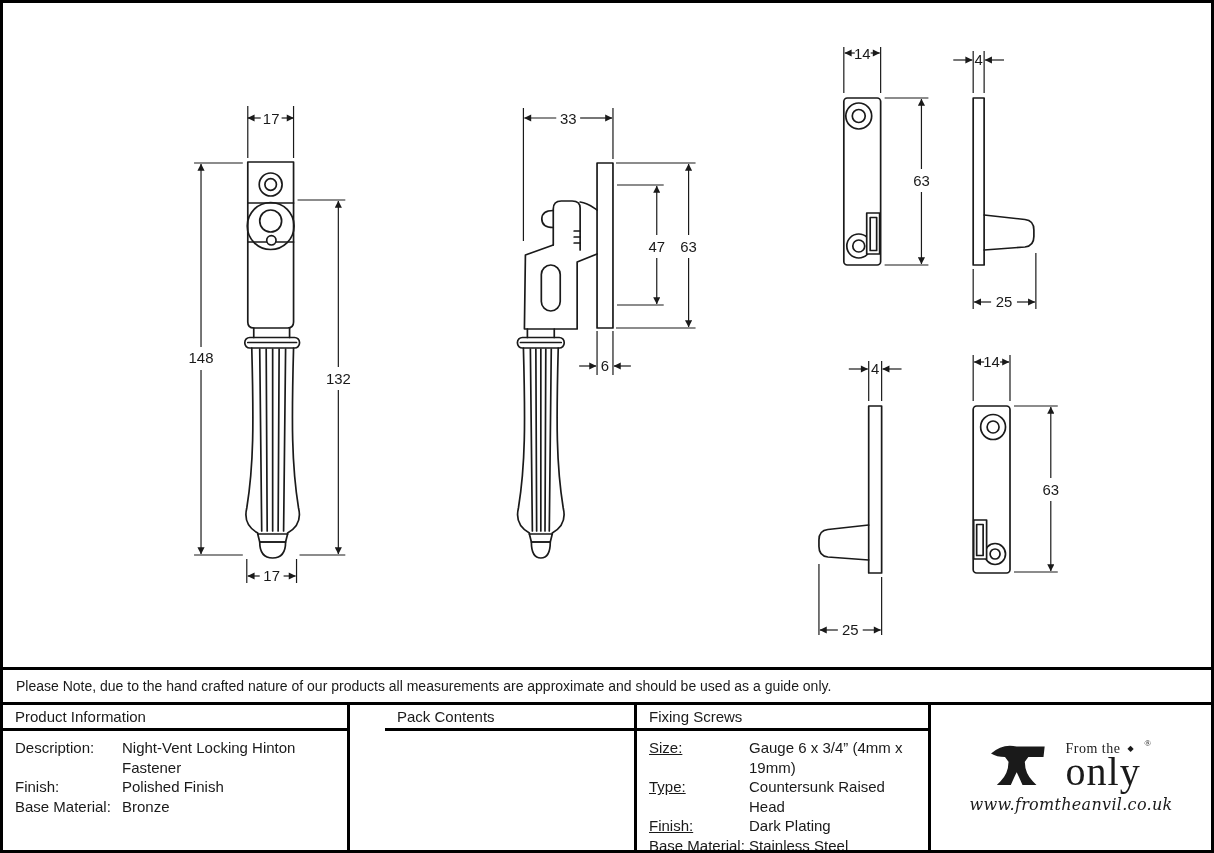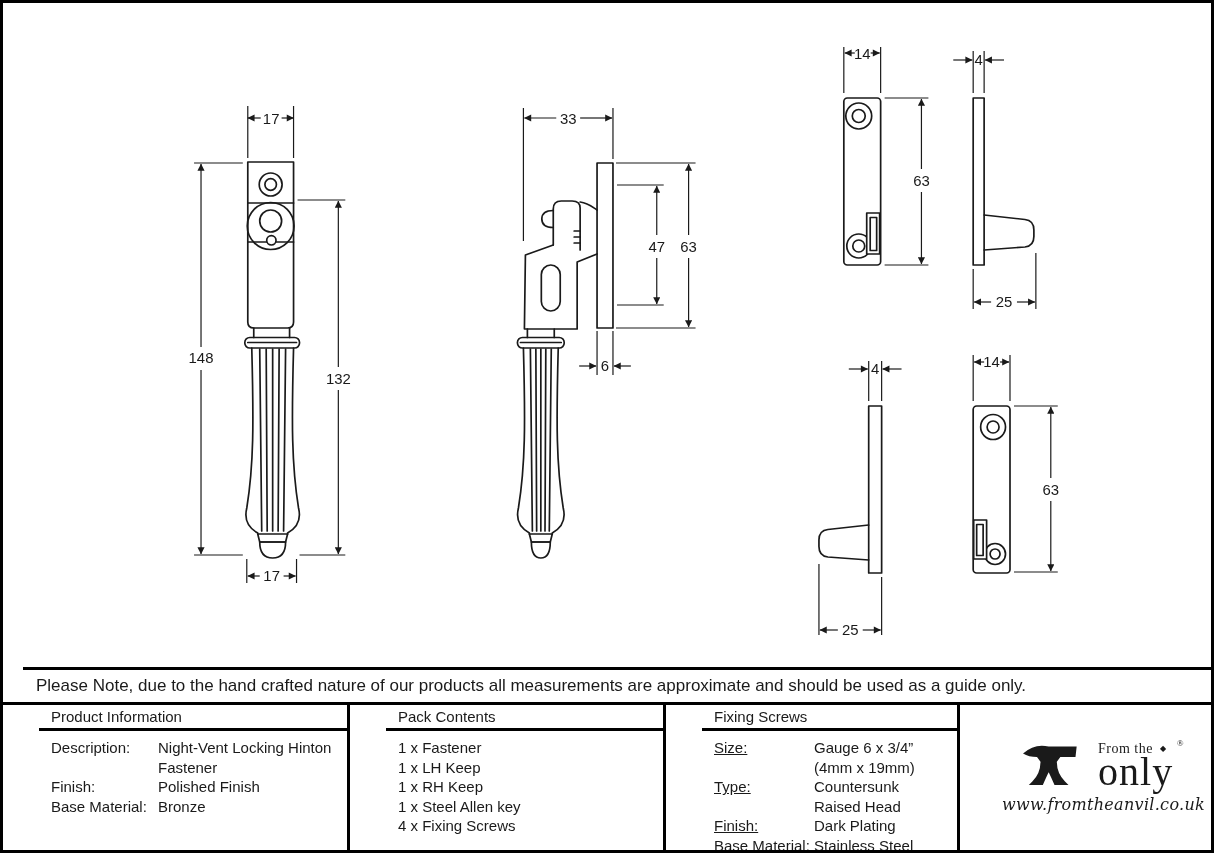--- a/index.html
+++ b/index.html
@@ -7,28 +7,28 @@
     width:1214px; height:853px; margin:0 auto; background:#fff;
     border:3px solid #000; box-sizing:border-box;
     font-family:"Liberation Sans", sans-serif; color:#1a1a1a;
     display:flex; flex-direction:column; overflow:hidden;
   }
   .drawing-area { flex:1; position:relative; }
   .drawing-area svg { position:absolute; left:0; top:0; width:100%; height:100%; }
 
   .note-bar {
     height:35px; flex:0 0 35px; border-top:3px solid #000; box-sizing:border-box;
-    display:flex; align-items:center; padding:0 13px; font-size:17px;margin-left:20px;
+    display:flex; align-items:center; padding:0 13px; font-size:14px;
   }
 
   .spec-table { height:148px; flex:0 0 148px; border-top:3px solid #000; box-sizing:border-box; display:flex; }
-  .col { box-sizing:border-box; display:flex; flex-direction:column;padding-left:36px; }
+  .col { box-sizing:border-box; display:flex; flex-direction:column; }
   .col.bordered { border-right:3px solid #000; }
   .col-product { width:347px; }
-  .col-pack    { width:316px; }
+  .col-pack    { width:252px;margin-left:35px; }
   .col-fix     { width:294px; }
   .col-logo    { flex:1; }
   .col-header {
     height:26px; flex:0 0 26px; border-bottom:3px solid #000; box-sizing:border-box;
     display:flex; align-items:center; padding:0 12px; font-size:15px;
   }
   .col-body { flex:1; padding:7px 12px; font-size:15px; line-height:19.6px; }
   .kv { display:flex; }
   .kv .k { flex:0 0 107px; }
   .col-fix .kv .k { flex:0 0 100px;text-decoration:underline; }
@@ -226,27 +226,20 @@
         </div>
         <div class="kv">
           <span class="k">Base Material:</span>
           <span class="v">Bronze</span>
         </div>
       </div>
     </div>
 
     <div class="col col-pack bordered">
       <div class="col-header">Pack Contents</div>
-      <div class="col-body">
-        <div>1 x Fastener</div>
-        <div>1 x LH Keep</div>
-        <div>1 x RH Keep</div>
-        <div>1 x Steel Allen key</div>
-        <div>4 x Fixing Screws</div>
-      </div>
     </div>
 
     <div class="col col-fix bordered">
       <div class="col-header">Fixing Screws</div>
       <div class="col-body">
         <div class="kv">
           <span class="k">Size:</span>
           <span class="v">Gauge 6 x 3/4” (4mm x 19mm)</span>
         </div>
         <div class="kv">

